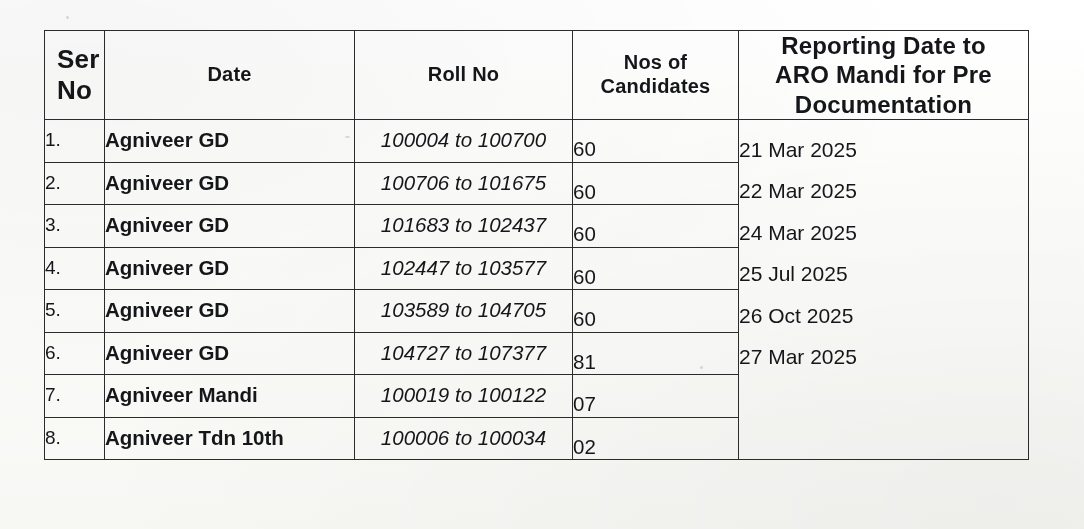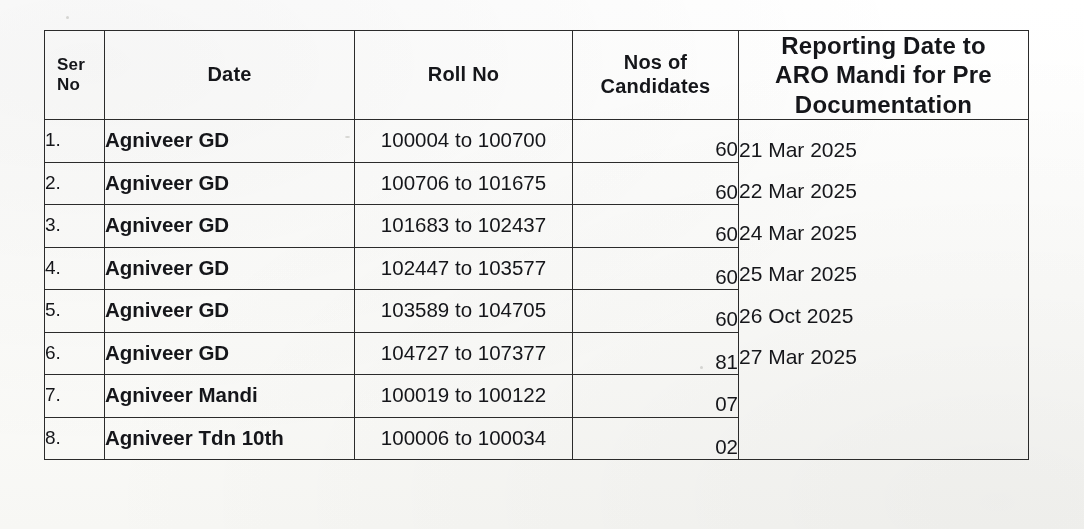--- a/index.html
+++ b/index.html
@@ -63,21 +63,21 @@
   
   thead th {
     font-weight: bold;
     font-size: 20px;
     line-height: 1.18;
     text-align: center;
     height: 88px;
     letter-spacing: 0.2px;
   }
   thead th.ser-head {
-    font-size: 17px;
+    font-size: 26px;
     line-height: 1.2;
     text-align: left;
     padding-left: 12px;
   }
   thead th.rep-head {
     font-size: 24px;
     line-height: 1.22;
   }
 
   tbody td {
@@ -92,23 +92,24 @@
   }
   td.trade {
     text-align: left;
     padding-left: 14px;
     font-size: 20.5px;
     font-weight: bold;
   }
   td.roll {
     text-align: center;
     font-size: 20.5px;
+    font-style: italic;
   }
   td.nos {
-    text-align: right;
+    text-align: left;
     font-size: 20.5px;
     position: relative;
     top: 9px;
   }
   td.rep {
     text-align: left;
     font-size: 21px;
     vertical-align: top;
   }
   .rep-inner {
@@ -164,21 +165,21 @@
       <tr>
         <td class="ser">1.</td>
         <td class="trade">Agniveer GD</td>
         <td class="roll">100004 to 100700</td>
         <td class="nos">60</td>
         <td class="rep" rowspan="8">
           <div class="rep-inner">
             <div class="rep-line">21 Mar 2025</div>
             <div class="rep-line">22 Mar 2025</div>
             <div class="rep-line">24 Mar 2025</div>
-            <div class="rep-line">25 Mar 2025</div>
+            <div class="rep-line">25 Jul 2025</div>
             <div class="rep-line">26 Oct 2025</div>
             <div class="rep-line">27 Mar 2025</div>
             <div class="rep-blank"></div>
             <div class="rep-blank"></div>
           </div>
         </td>
       </tr>
       <tr>
         <td class="ser">2.</td>
         <td class="trade">Agniveer GD</td>

